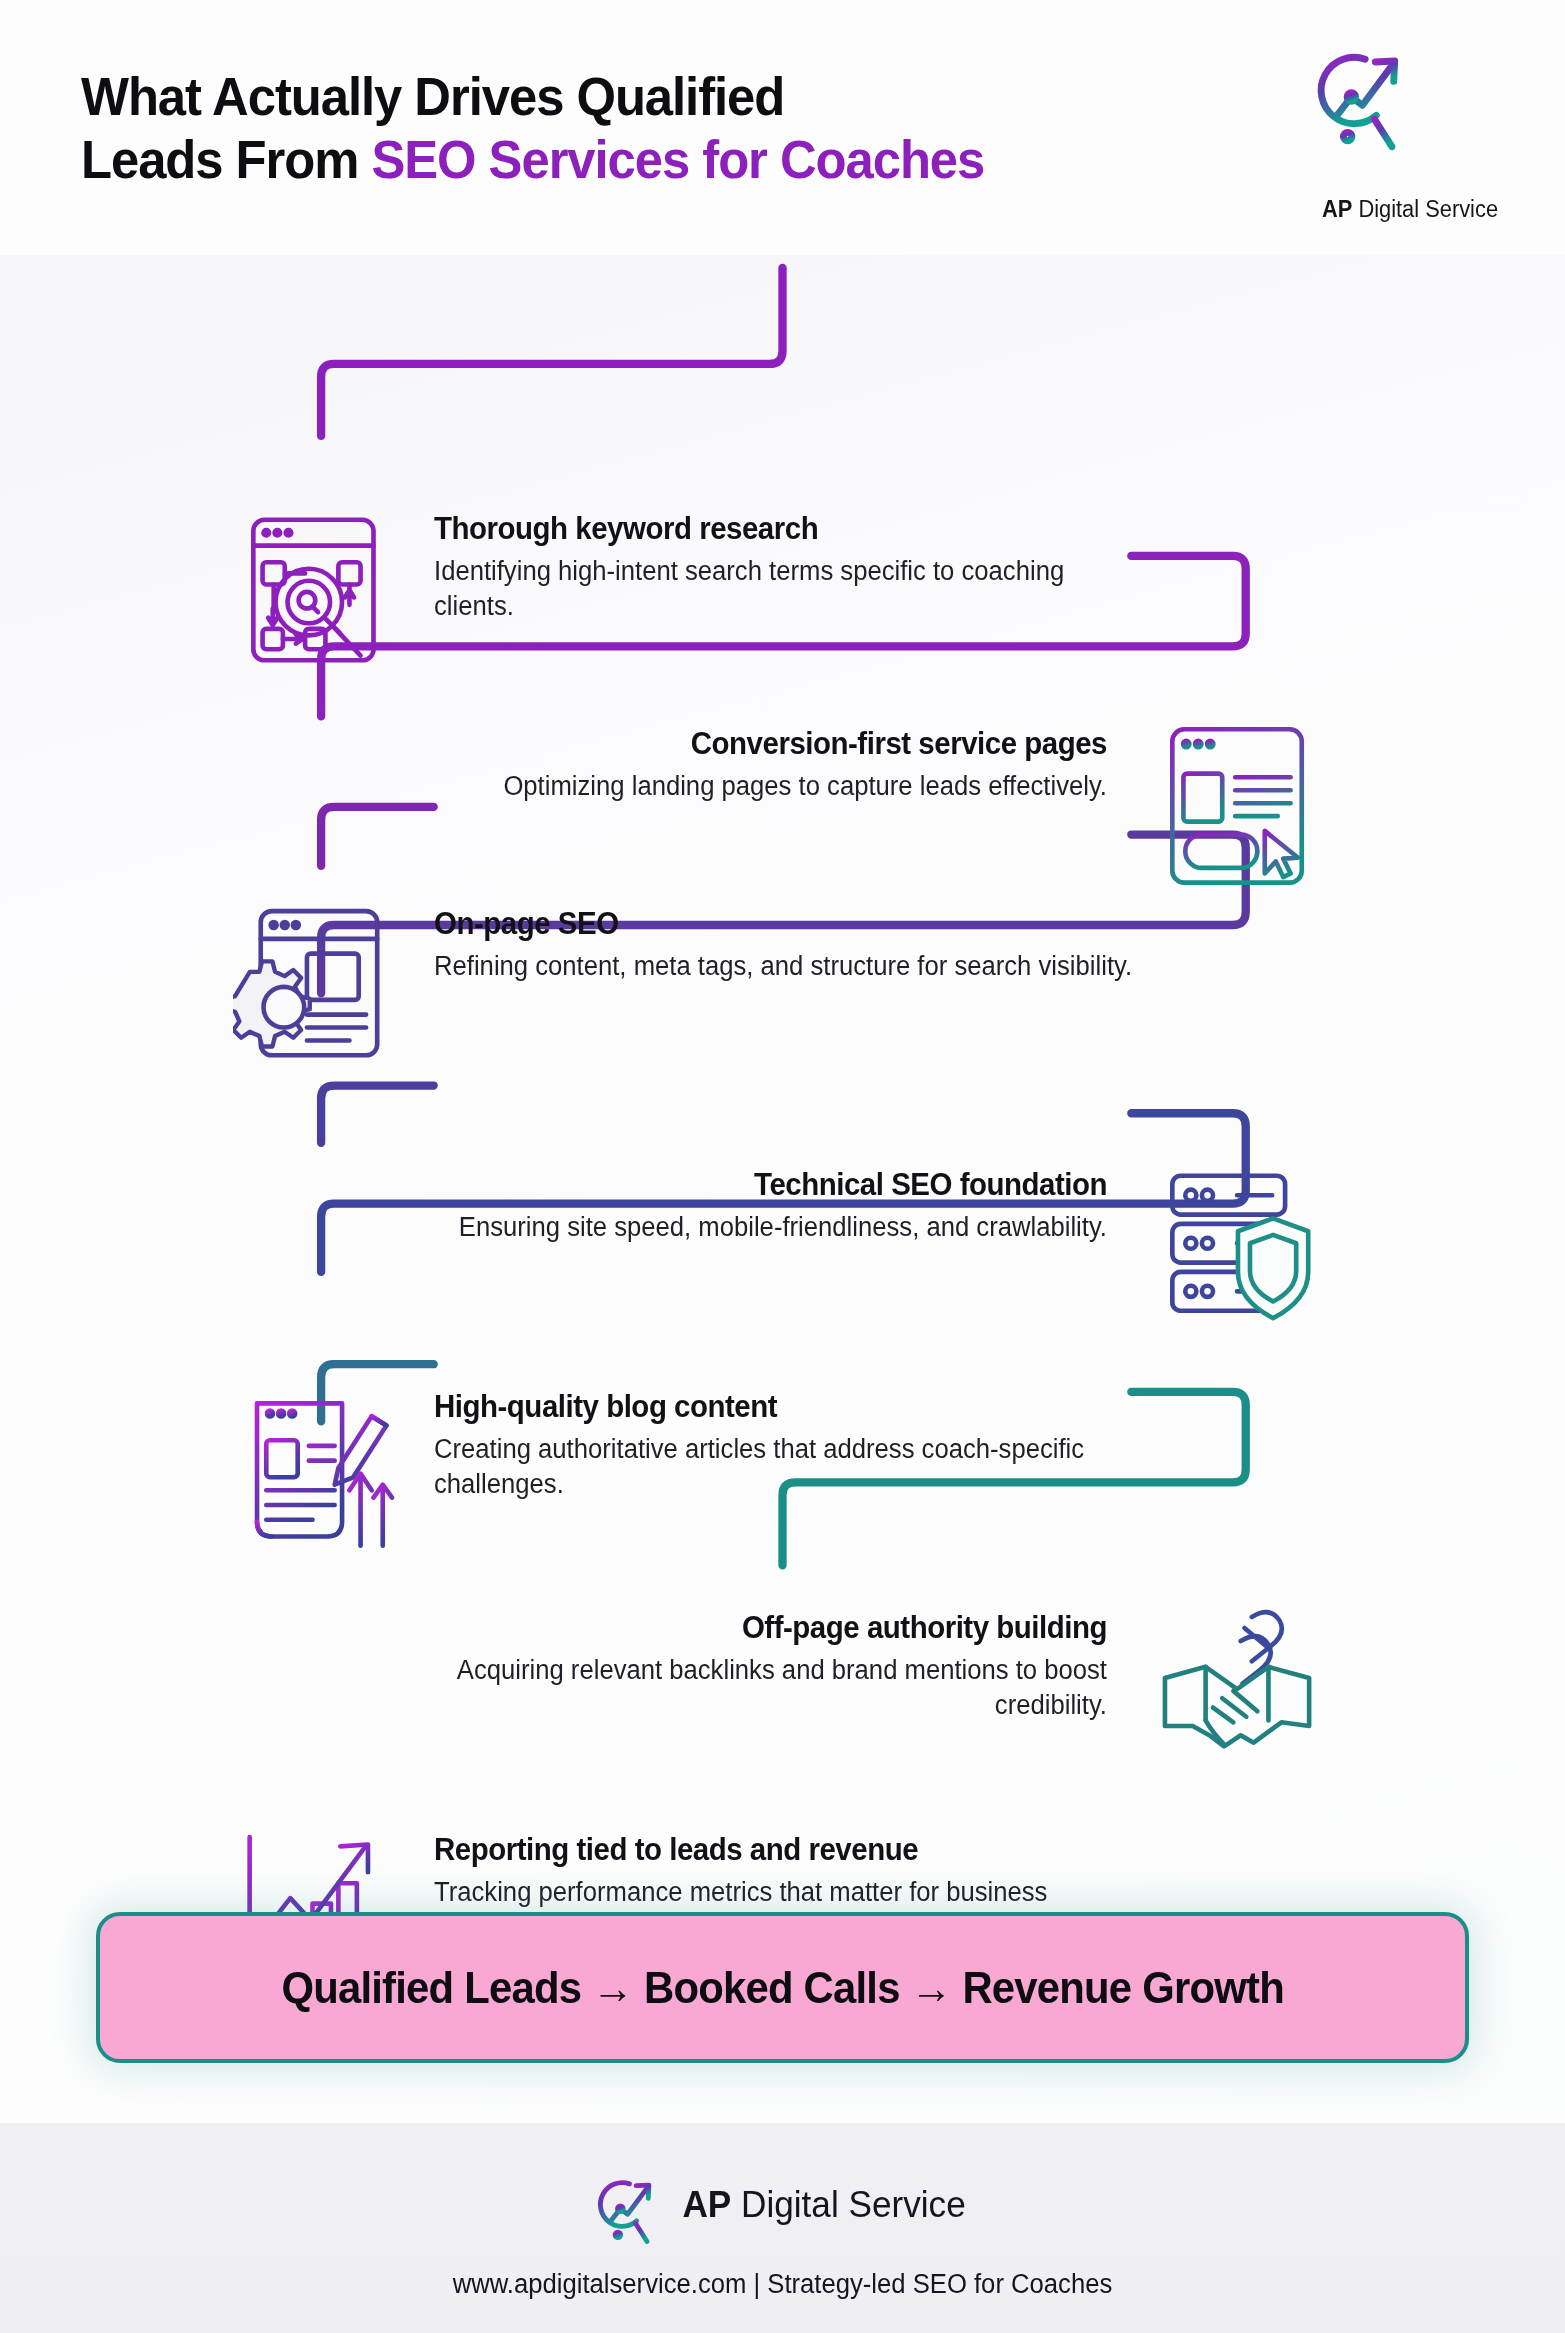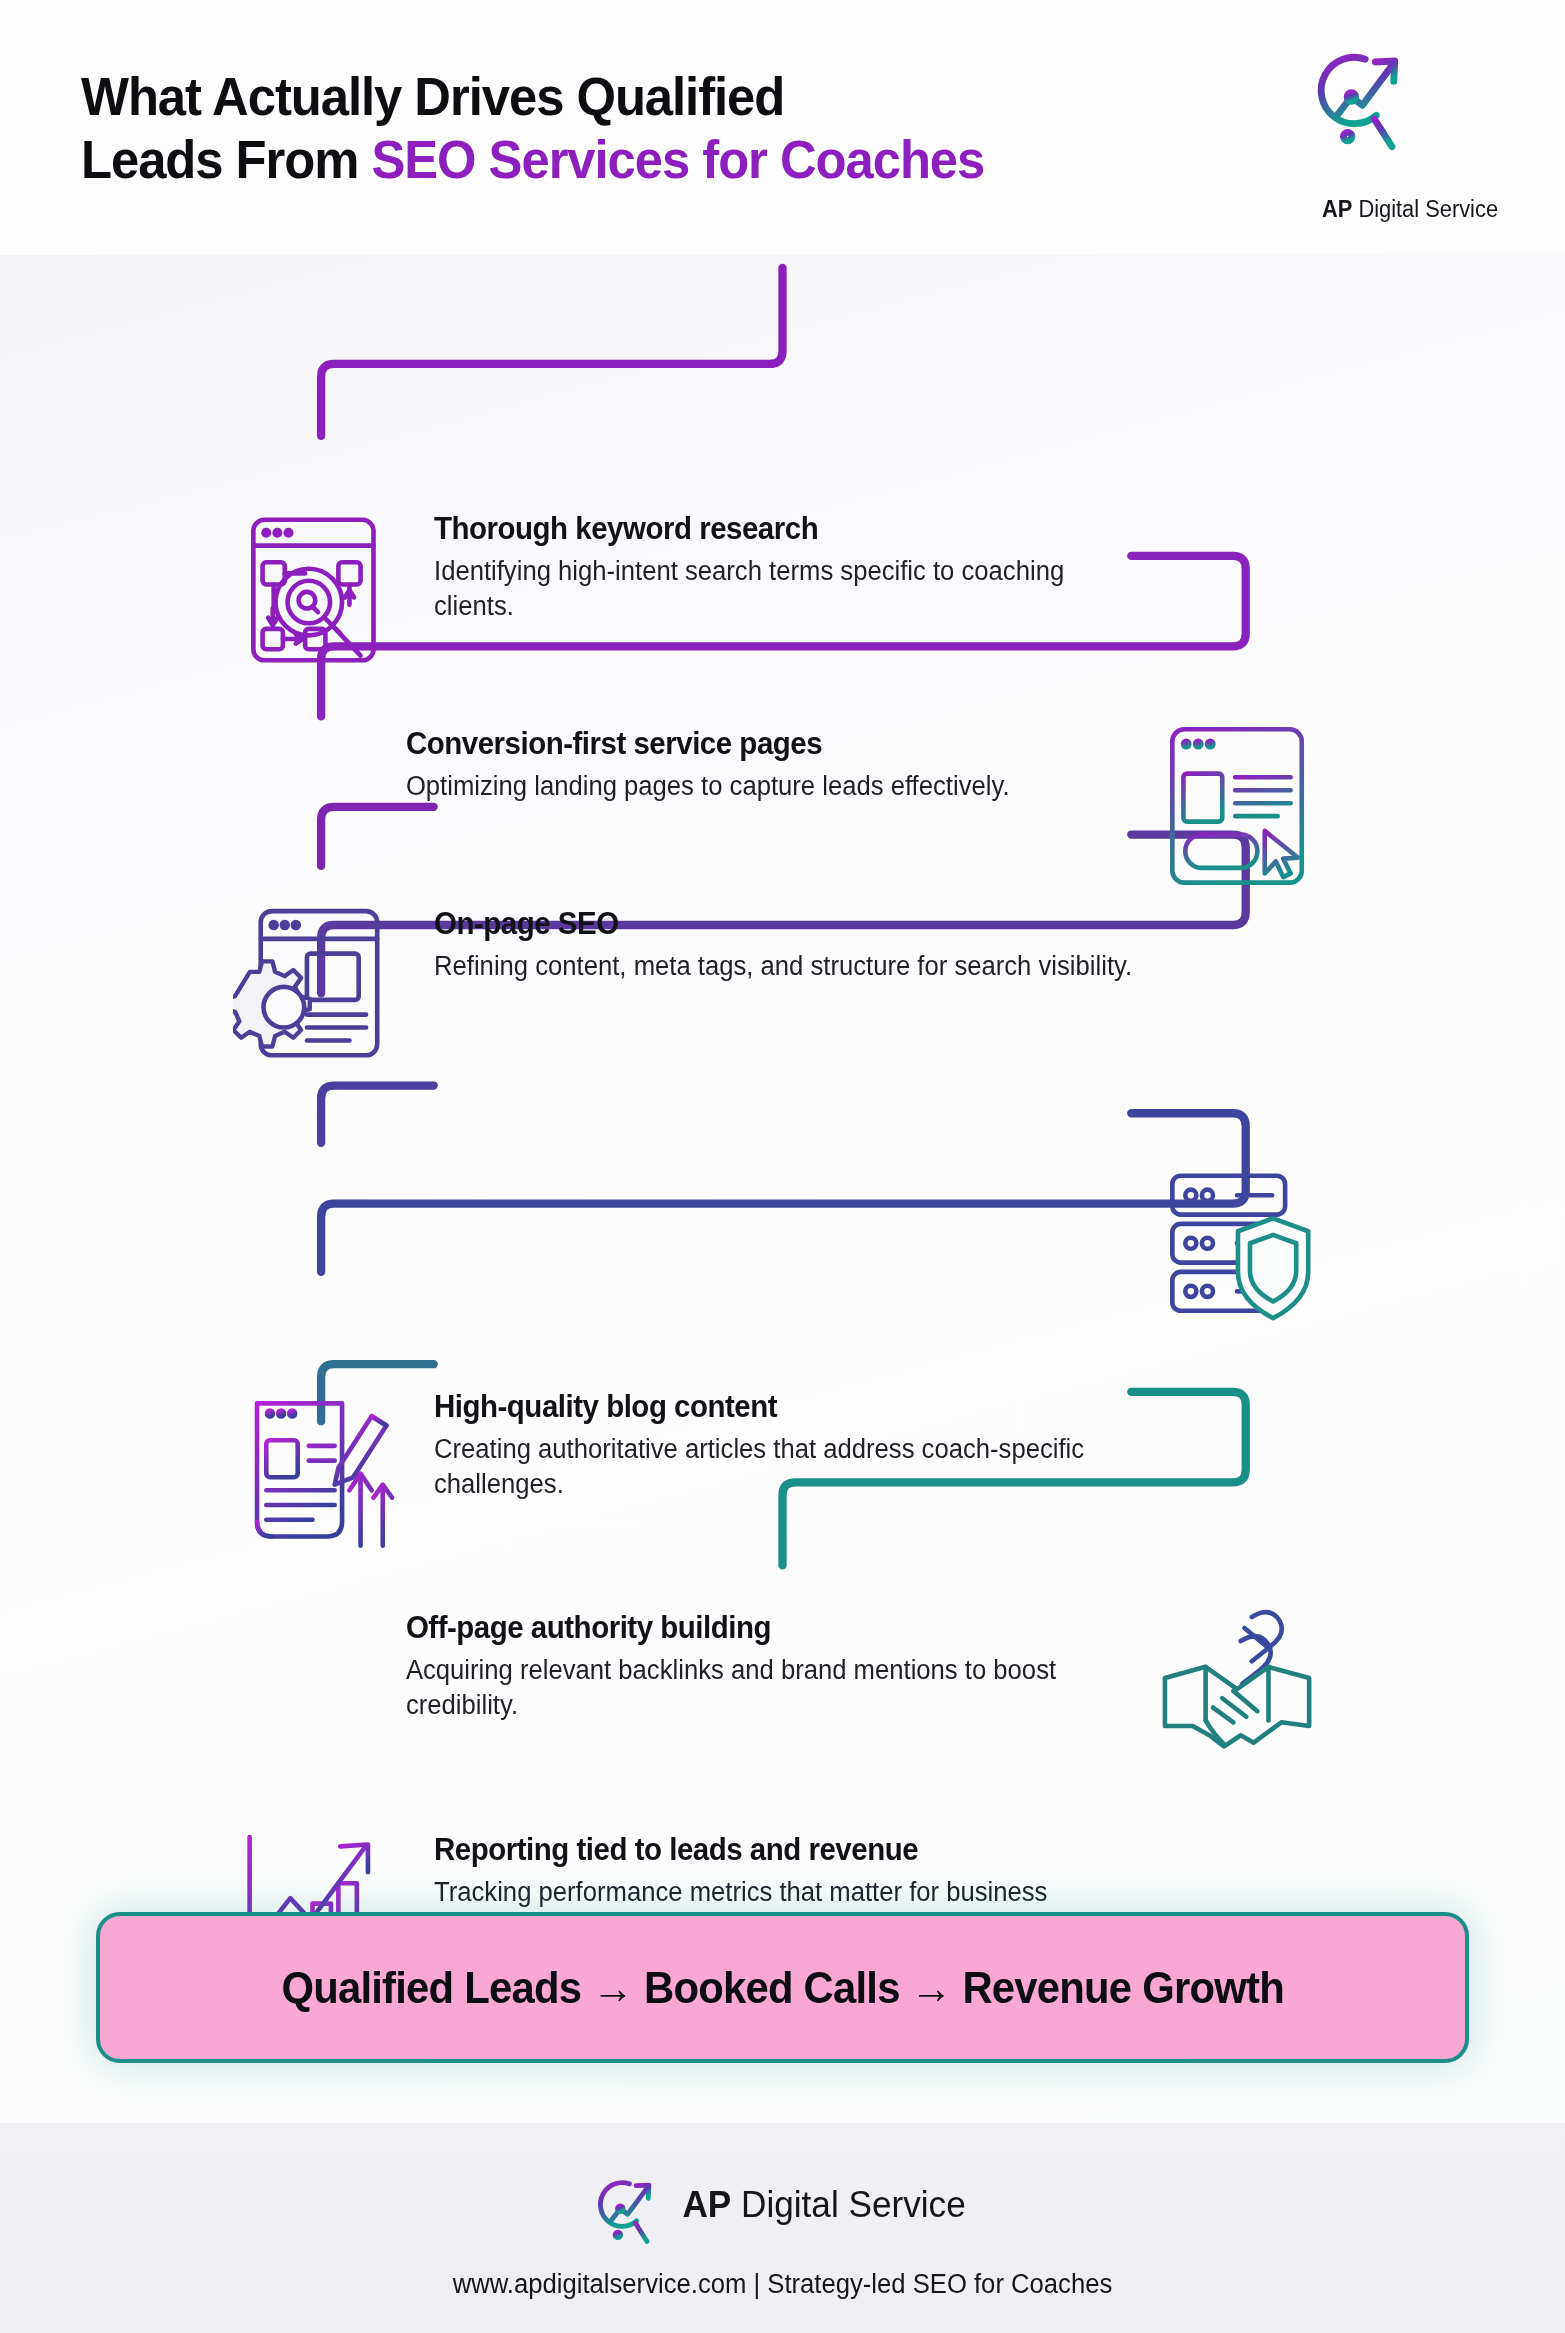--- a/index.html
+++ b/index.html
@@ -48,21 +48,21 @@
   
   #rails { position:absolute; left:0; top:255px; width:1565px; height:1901px; pointer-events:none; }
 
   
   .row { position:absolute; width:1311px; height:185px; }
   .row .icon { position:absolute; top:0; width:171px; height:171px; }
   .row .txt  { position:absolute; top:5.5px; width:738px; }
   .row.left  .icon { left:233px; }
   .row.left  .txt  { left:434px; text-align:left; }
   .row.right .icon { left:1152px; }
-  .row.right .txt  { left:369px; width:738px; text-align:left; }
+  .row.right .txt  { left:369px; width:738px; text-align:right; }
 
   .r-title {
     font-weight:bold; font-size:31px; line-height:1.15; color:#111118;
     letter-spacing:-0.5px; transform:scaleX(0.95); white-space:nowrap;
   }
   .row.left  .r-title { transform-origin:left center; }
   .row.right .r-title { transform-origin:right center; }
   .r-desc {
     font-size:27px; line-height:1.28; color:#1f1f28; margin-top:8.3px;
     transform:scaleX(0.95);
@@ -244,20 +244,24 @@
           <circle cx="60" cy="89" r="6"></circle>
         <circle cx="42" cy="141" r="6"></circle>
           <circle cx="60" cy="141" r="6"></circle>
         <path d="M92 37 L130 37 M92 89 L130 89 M92 141 L130 141"></path>
       </g>
       <g fill="#fbfcfc" stroke="#1d8e88" stroke-width="5" stroke-linecap="round" stroke-linejoin="round">
         <path d="M131 62 L169 76 L169 120 Q169 150 131 170 Q93 150 93 120 L93 76 Z"></path>
         <path d="M131 80 L156 89 L156 119 Q156 139 131 152 Q106 139 106 119 L106 89 Z" fill="none"></path>
       </g>
     </svg>
+    <div class="txt">
+      <div class="r-title">Technical SEO foundation</div>
+      <div class="r-desc">Ensuring site speed, mobile-friendliness, and crawlability.</div>
+    </div>
   </div>
 
   <div class="row left" style="left:0px; top:1383px;">
     <svg class="icon" viewBox="0 0 185 185">
       <defs>
           <linearGradient id="g5" x1="0" y1="0" x2="0.5" y2="1">
             <stop offset="0" stop-color="#b722d6"></stop>
             <stop offset="1" stop-color="#3a3f9c"></stop>
           </linearGradient>
         </defs>

